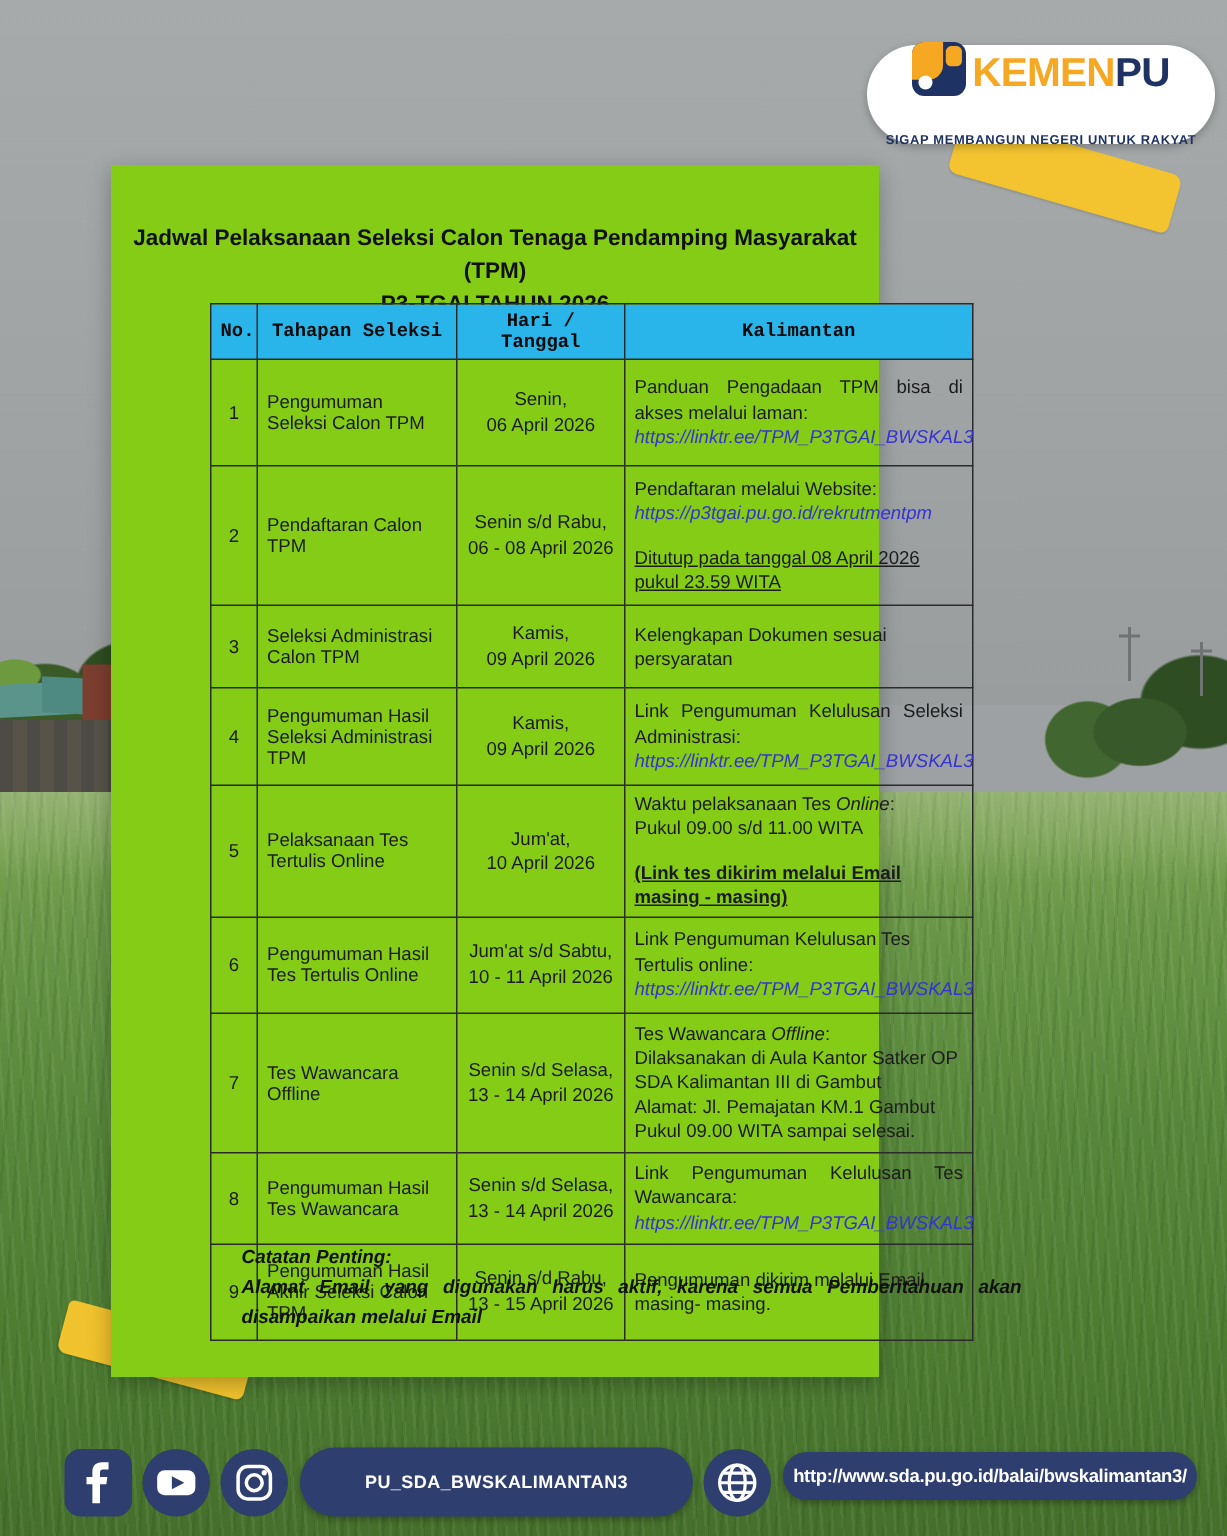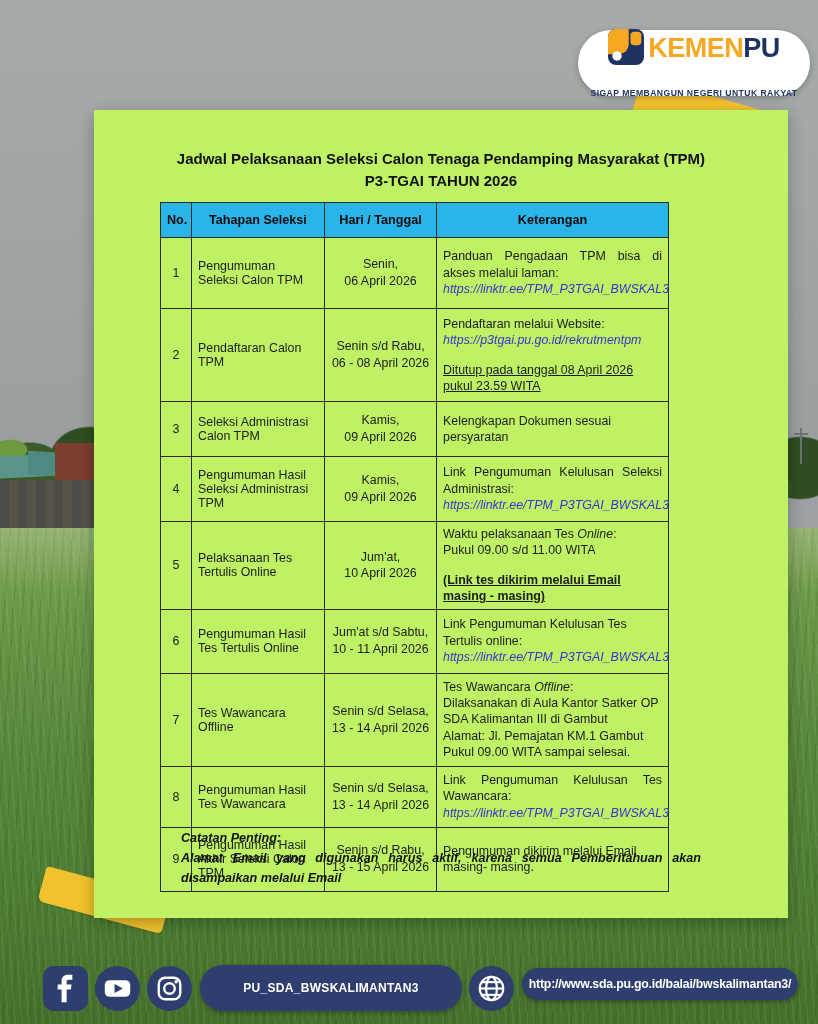--- a/index.html
+++ b/index.html
@@ -49,32 +49,32 @@
   .logo-tag{font-size:8.6px;font-weight:bold;color:var(--logo-navy);
     letter-spacing:.45px;margin-top:20px;}
 
   
   .tape{position:absolute;background:var(--tape-yellow);opacity:.97;
     border-radius:4px 7px 5px 6px;box-shadow:0 1px 2px rgba(0,0,0,.15);}
   .tape-tr{left:634px;top:96px;width:152px;height:40px;transform:rotate(16deg);}
   .tape-bl{left:40px;top:882px;width:128px;height:36px;transform:rotate(15deg);}
 
   
-  .paper{position:absolute;left:94px;top:110px;width:694px;height:808px;
-    background:#bef264;box-shadow:0 4px 14px rgba(0,0,0,.28);color:#1c1c1c;}
+  .paper{position:absolute;left:74px;top:110px;width:512px;height:808px;
+    background:#84cc16;box-shadow:0 4px 14px rgba(0,0,0,.28);color:#1c1c1c;}
   .doc-title{margin-top:38px;text-align:center;font-weight:bold;font-size:15px;
     line-height:1.45;color:#111;}
 
   
   table.sched{position:absolute;left:66px;top:92px;width:508px;
     border-collapse:collapse;table-layout:fixed;font-size:12.4px;color:#1c1c1c;}
   table.sched th,table.sched td{border:1.3px solid #2b2b2b;vertical-align:middle;
     padding:4px 6px;}
   table.sched th{background:var(--accent);font-weight:bold;font-size:12.6px;
-    height:26px;color:#0a0a0a;}
+    height:26px;color:#0a0a0a;font-family:Liberation Mono, monospace;}
   col.c-no{width:31px;} col.c-tahap{width:133px;} col.c-tgl{width:112px;} col.c-ket{width:232px;}
   td.no{text-align:center;}
   td.tahapan{text-align:left;padding-left:8px;}
   td.tanggal{text-align:center;line-height:1.35;}
   td.ket{text-align:left;padding:6px 8px;line-height:1.32;}
   td.ket .para{margin:0;}
   td.ket .para.justify{text-align:justify;}
   td.ket .para.gap{margin-top:13px;text-decoration:underline;}
   .seg-link{color:var(--link);font-style:italic;}
   .seg-italic{font-style:italic;}
@@ -148,21 +148,21 @@
           <col class="c-no">
           <col class="c-tahap">
           <col class="c-tgl">
           <col class="c-ket">
         </colgroup>
       <thead>
           <tr>
             <th>No.</th>
             <th>Tahapan Seleksi</th>
             <th>Hari / Tanggal</th>
-            <th>Keterangan</th>
+            <th>Kalimantan</th>
           </tr>
         </thead>
       <tbody>
           <tr class="r1">
             <td class="no">1</td>
             <td class="tahapan">Pengumuman Seleksi Calon TPM</td>
             <td class="tanggal">
               <div>Senin,</div>
               <div>06 April 2026</div>
             </td>

